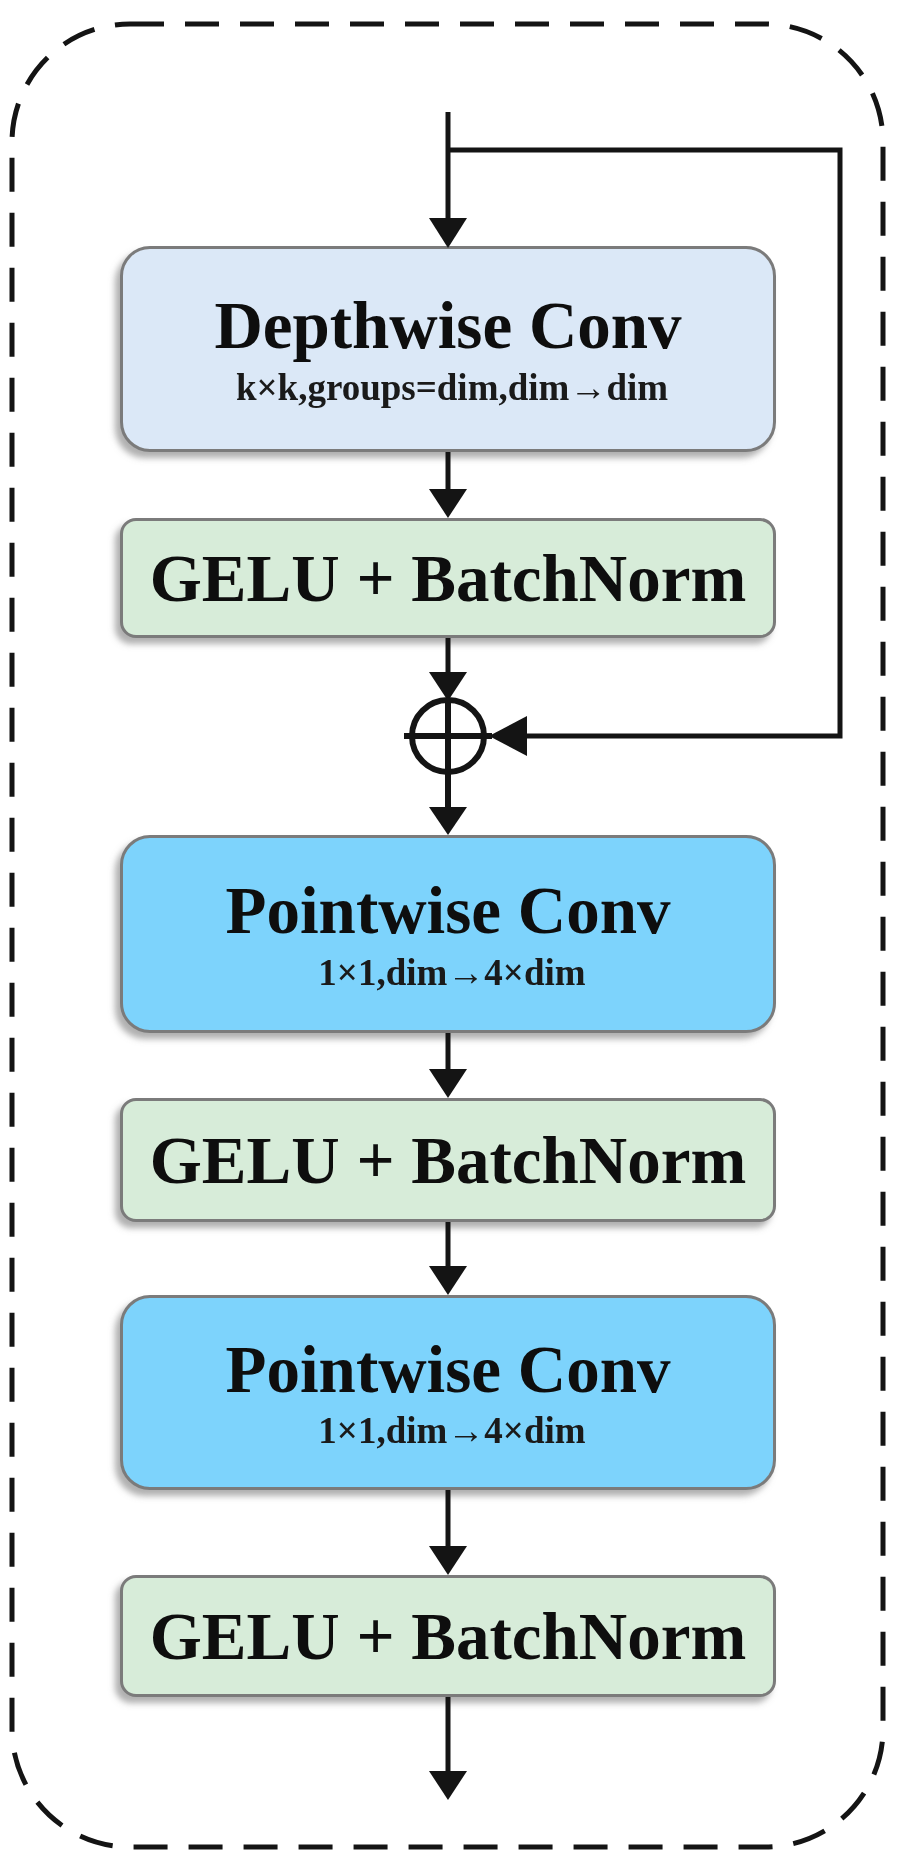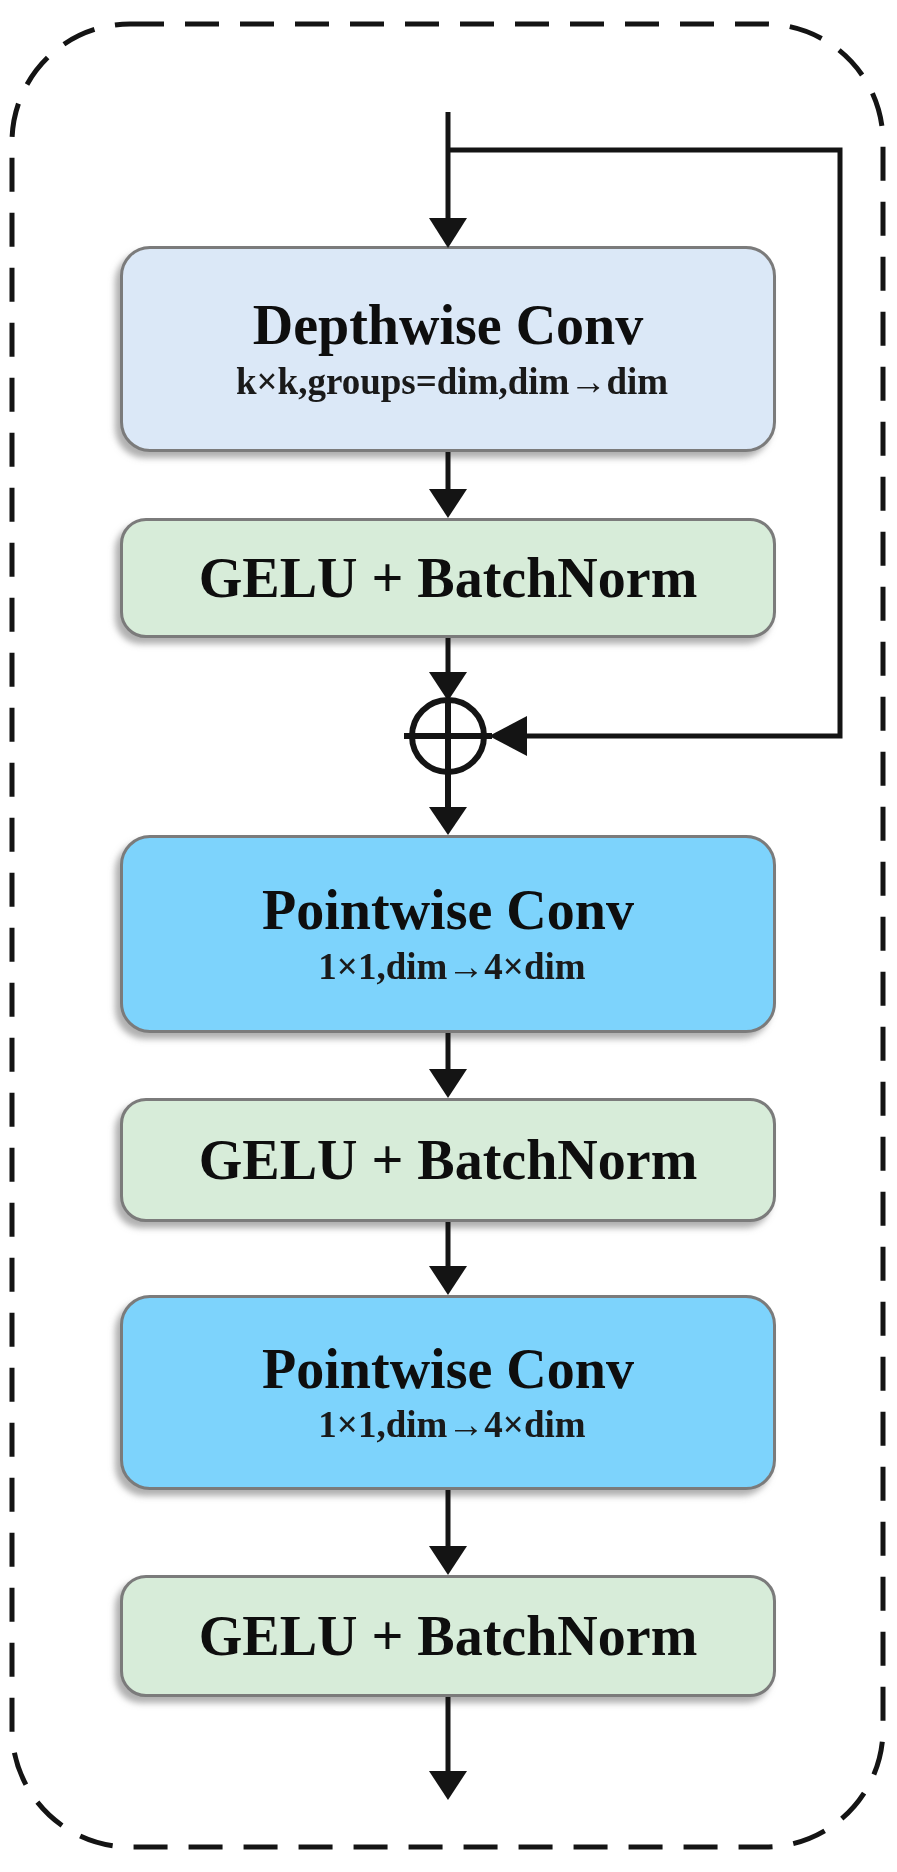--- a/index.html
+++ b/index.html
@@ -28,24 +28,24 @@
     box-shadow: -5px 6px 6px rgba(112,112,112,0.55);
     display: flex;
     flex-direction: column;
     align-items: center;
     justify-content: center;
     gap: 8px;
     z-index: 2;
     text-align: center;
   }
   .block.blue  { background: #dbe8f7; }
-  .block.green { background: #d7ecd9; border-radius: 26px; }
+  .block.green { background: #d7ecd9; border-radius: 16px; }
   .block.pink  { background: #7dd3fc; }
   .block-title {
-    font-size: 56px;
+    font-size: 67px;
     font-weight: 700;
     line-height: 1.05;
     color: #0e0e0e;
     white-space: nowrap;
   }
   .block-sub {
     font-size: 37px;
     font-weight: 700;
     line-height: 1.05;
     color: #1a1a1a;

